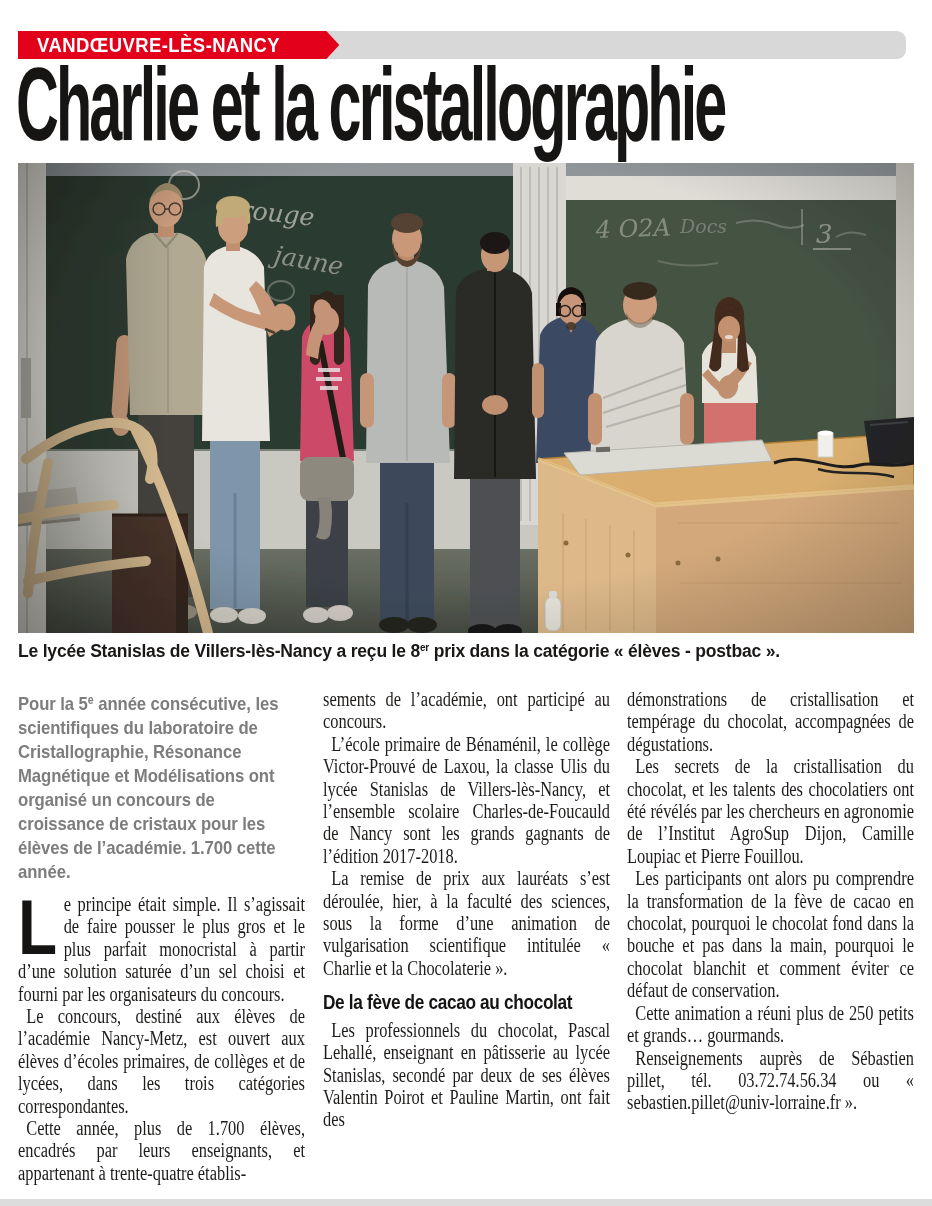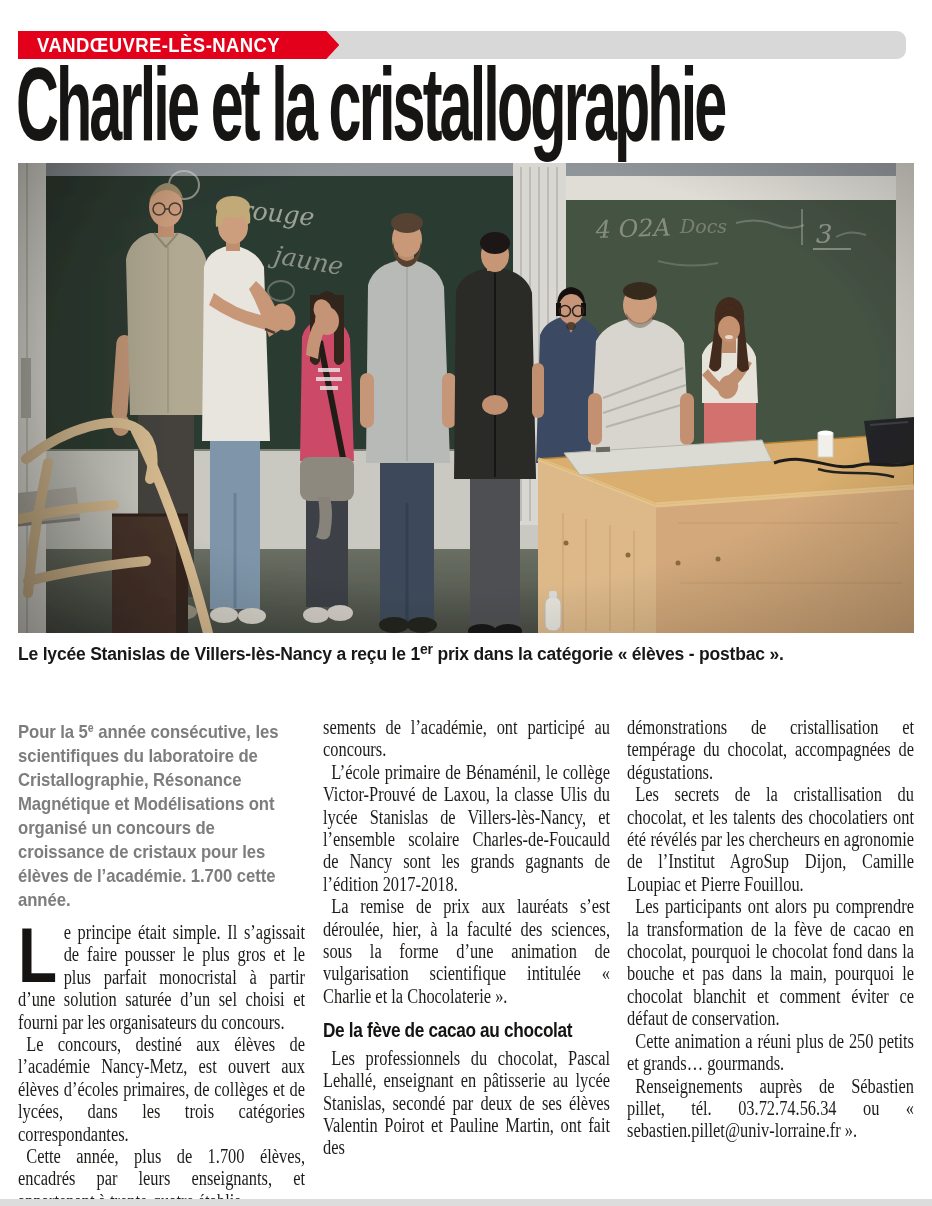--- a/index.html
+++ b/index.html
@@ -26,24 +26,24 @@
     white-space:nowrap;transform:scaleX(.57);transform-origin:0 0;
   }
   
   .photo{position:absolute;left:18px;top:163px;width:896px;height:470px;overflow:hidden;background:#39463c;}
   .photo svg{display:block;}
   
   .caption{
     position:absolute;left:18px;top:641px;width:896px;margin:0;
     font-weight:bold;font-size:17.5px;color:#1a1816;letter-spacing:-.2px;
   }
-  .caption .sup{font-size:14px;vertical-align:6px;}
+  .caption .sup{font-size:10px;vertical-align:6px;}
   
   .columns{position:absolute;left:18px;top:688px;width:896px;height:505px;display:flex;justify-content:space-between;}
-  .col{width:287px;position:relative;margin-top:28px;}
+  .col{width:287px;position:relative;}
   .lead{
     width:326px;transform:scaleX(.88);transform-origin:0 0;
     font-weight:bold;font-size:19px;line-height:24px;color:#7d7d7d;letter-spacing:-.1px;
     margin-bottom:9px;
   }
   .lead .sup{font-size:12px;vertical-align:6px;}
   .bodyblock{
     width:350px;transform:scaleX(.82);transform-origin:0 0;
     font-family:"Liberation Serif",serif;font-size:20px;line-height:22.4px;
     color:#1e1c1a;text-align:justify;
@@ -298,21 +298,21 @@
           <path d="M2,356 C34,348 66,344 96,342"></path>
           <path d="M10,418 C50,408 90,402 128,398"></path>
         </g>
 
         <rect x="0" y="0" width="160" height="470" fill="url(#shadeL)"></rect>
         <rect x="0" y="0" width="896" height="470" fill="url(#vig)"></rect>
       </g>
     </svg>
   </div>
 
-  <p class="caption"><span>Le lycée Stanislas de Villers-lès-Nancy a reçu le 1</span><span class="sup">er</span><span> prix dans la catégorie « élèves - postbac ».</span></p>
+  <p class="caption"><span>Le lycée Stanislas de Villers-lès-Nancy a reçu le 8</span><span class="sup">er</span><span> prix dans la catégorie « élèves - postbac ».</span></p>
 
   <div class="columns">
 
     <div class="col">
       <div class="lead"><span>Pour la 5</span><span class="sup">e</span><span> année consécutive, les scientifiques du laboratoire de Cristallographie, Résonance Magnétique et Modélisations ont organisé un concours de croissance de cristaux pour les élèves de l’académie. 1.700 cette année.</span></div>
       <div class="bodyblock">
         <p class="no-indent"><span class="dropcap">L</span><span>e principe était simple. Il s’agissait de faire pousser le plus gros et le plus parfait monocristal à partir d’une solution saturée d’un sel choisi et fourni par les organisateurs du concours.</span></p>
         <p>Le concours, destiné aux élèves de l’académie Nancy-Metz, est ouvert aux élèves d’écoles primaires, de collèges et de lycées, dans les trois catégories correspondantes.</p>
         <p>Cette année, plus de 1.700 élèves, encadrés par leurs enseignants, et appartenant à trente-quatre établis-</p>
       </div>

